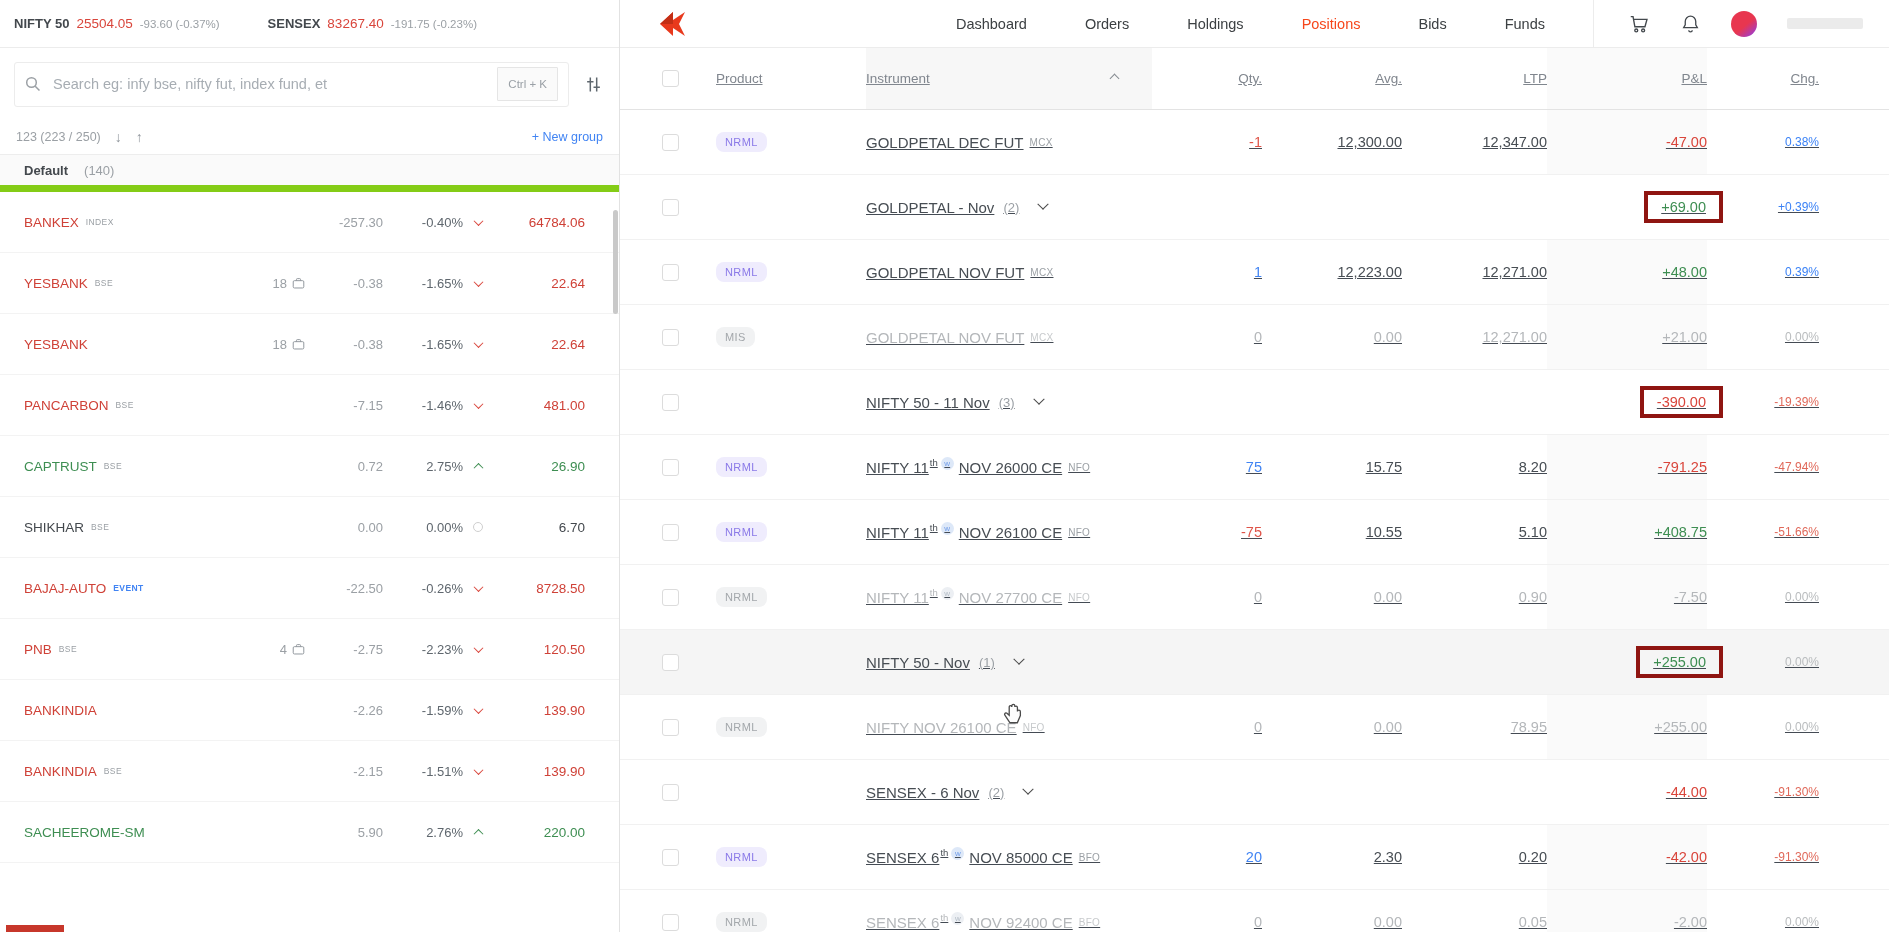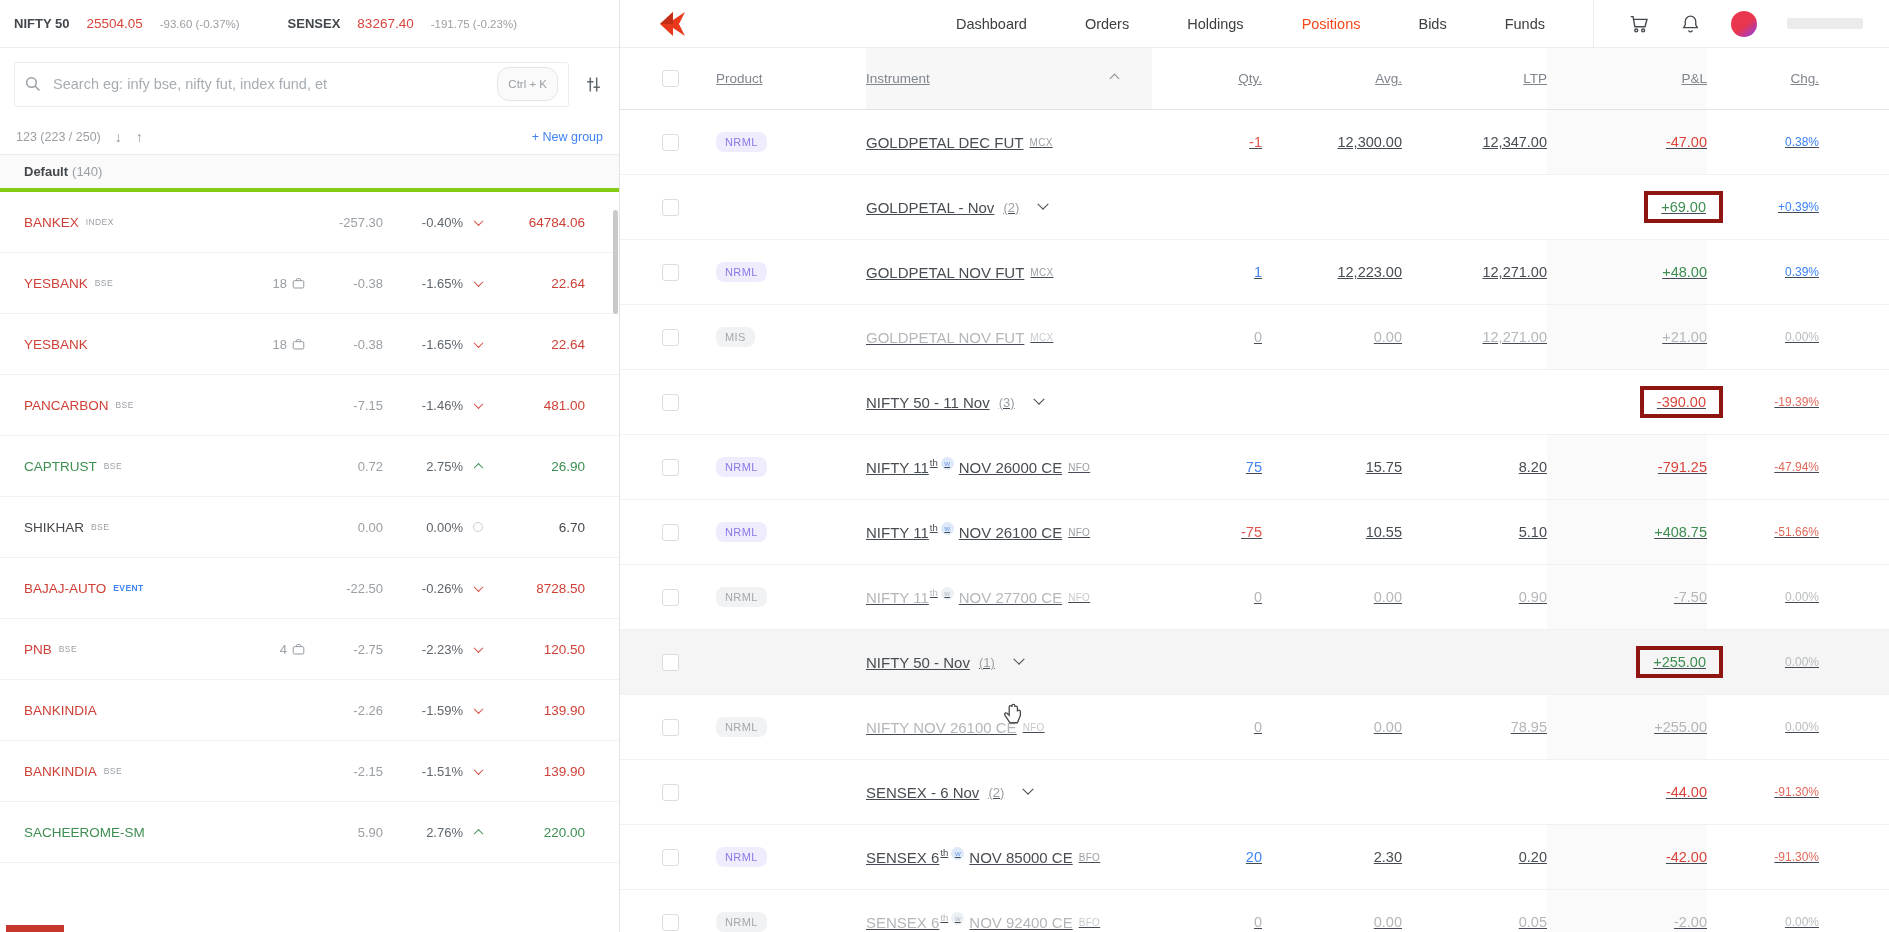--- a/index.html
+++ b/index.html
@@ -3,37 +3,37 @@
 <meta charset="utf-8">
 <style>
   * { box-sizing: border-box; margin: 0; padding: 0; }
   html,body { width:1889px; height:932px; overflow:hidden; background:#fff;
     font-family:"Liberation Sans", sans-serif; color:#444b54; }
   .app { display:flex; width:1889px; height:932px; position:relative; }
 
   
   .left { width:620px; height:932px; border-right:1px solid #e2e2e2; position:relative; background:#fff; flex:none; }
   .indices { height:48px; display:flex; align-items:center; padding-left:14px; border-bottom:1px solid #ececec; gap:48px; }
-  .index { display:flex; align-items:baseline; gap:17px; cursor:default;justify-content:center; }
+  .index { display:flex; align-items:baseline; gap:7px; cursor:default;justify-content:center; }
   .ilabel { font-size:13px; font-weight:700; color:#43484d; }
   .ivalue { font-size:13.5px; color:#d9453b; }
   .ichange { font-size:11.5px; color:#9ba0a5; }
 
   .searchrow { height:72px; display:flex; align-items:center; padding:0 14px; gap:12px; }
   .searchbox { flex:1; height:45px; border:1px solid #ececec; border-radius:3px; display:flex; align-items:center; padding:0 10px; gap:12px; background:#fff; }
   .searchbox input { border:0; outline:none; flex:1; font-size:14.5px; color:#555; font-family:"Liberation Sans",sans-serif; }
   .searchbox input::placeholder { color:#a7adb3; }
-  .kbd { font-size:11.5px; color:#9aa0a6; background:#fafafa; border:1px solid #e5e5e5; border-radius:12px; padding:10px 10px; white-space:nowrap; }
+  .kbd { font-size:11.5px; color:#9aa0a6; background:#fafafa; border:1px solid #e5e5e5; border-radius:1px; padding:10px 10px; white-space:nowrap; }
   .filterbtn { width:24px; height:24px; display:flex; align-items:center; justify-content:center; cursor:pointer; }
 
   .countrow { height:34px; display:flex; align-items:center; padding:0 16px; font-size:12.5px; color:#9ba0a5; gap:14px; }
   .sortarrow { color:#8f959b; font-size:14px; cursor:pointer; }
   .newgroup { margin-left:auto; color:#4184f3; font-size:12.5px; cursor:pointer; }
 
-  .grouphdr { height:38px; background:#fafafa; border-top:1px solid #ededed; border-bottom:4px solid #84cc16; display:flex; align-items:center; padding:0 24px; gap:4px; font-size:13px; cursor:pointer; }
+  .grouphdr { height:38px; background:#fafafa; border-top:1px solid #ededed; border-bottom:7px solid #84cc16; display:flex; align-items:center; padding:0 24px; gap:16px; font-size:13px; cursor:pointer; }
   .grouphdr .gname { font-weight:700; color:#43484d; }
   .grouphdr .gcnt { color:#9ba0a5; }
 
   .wrow { height:61px; display:flex; align-items:center; padding:0 34px 0 24px; border-bottom:1px solid #f3f3f3; cursor:pointer; }
   .wsym { flex:1; font-size:13.5px; display:flex; align-items:center; }
   .t-red   { color:#cf4137; }
   .t-green { color:#3e8e52; }
   .t-neutral { color:#43484d; }
   .wtag { font-size:8.5px; color:#9ba0a5; margin-left:7px; letter-spacing:.4px; }
   .wtag-event { color:#4184f3; font-weight:700; }

